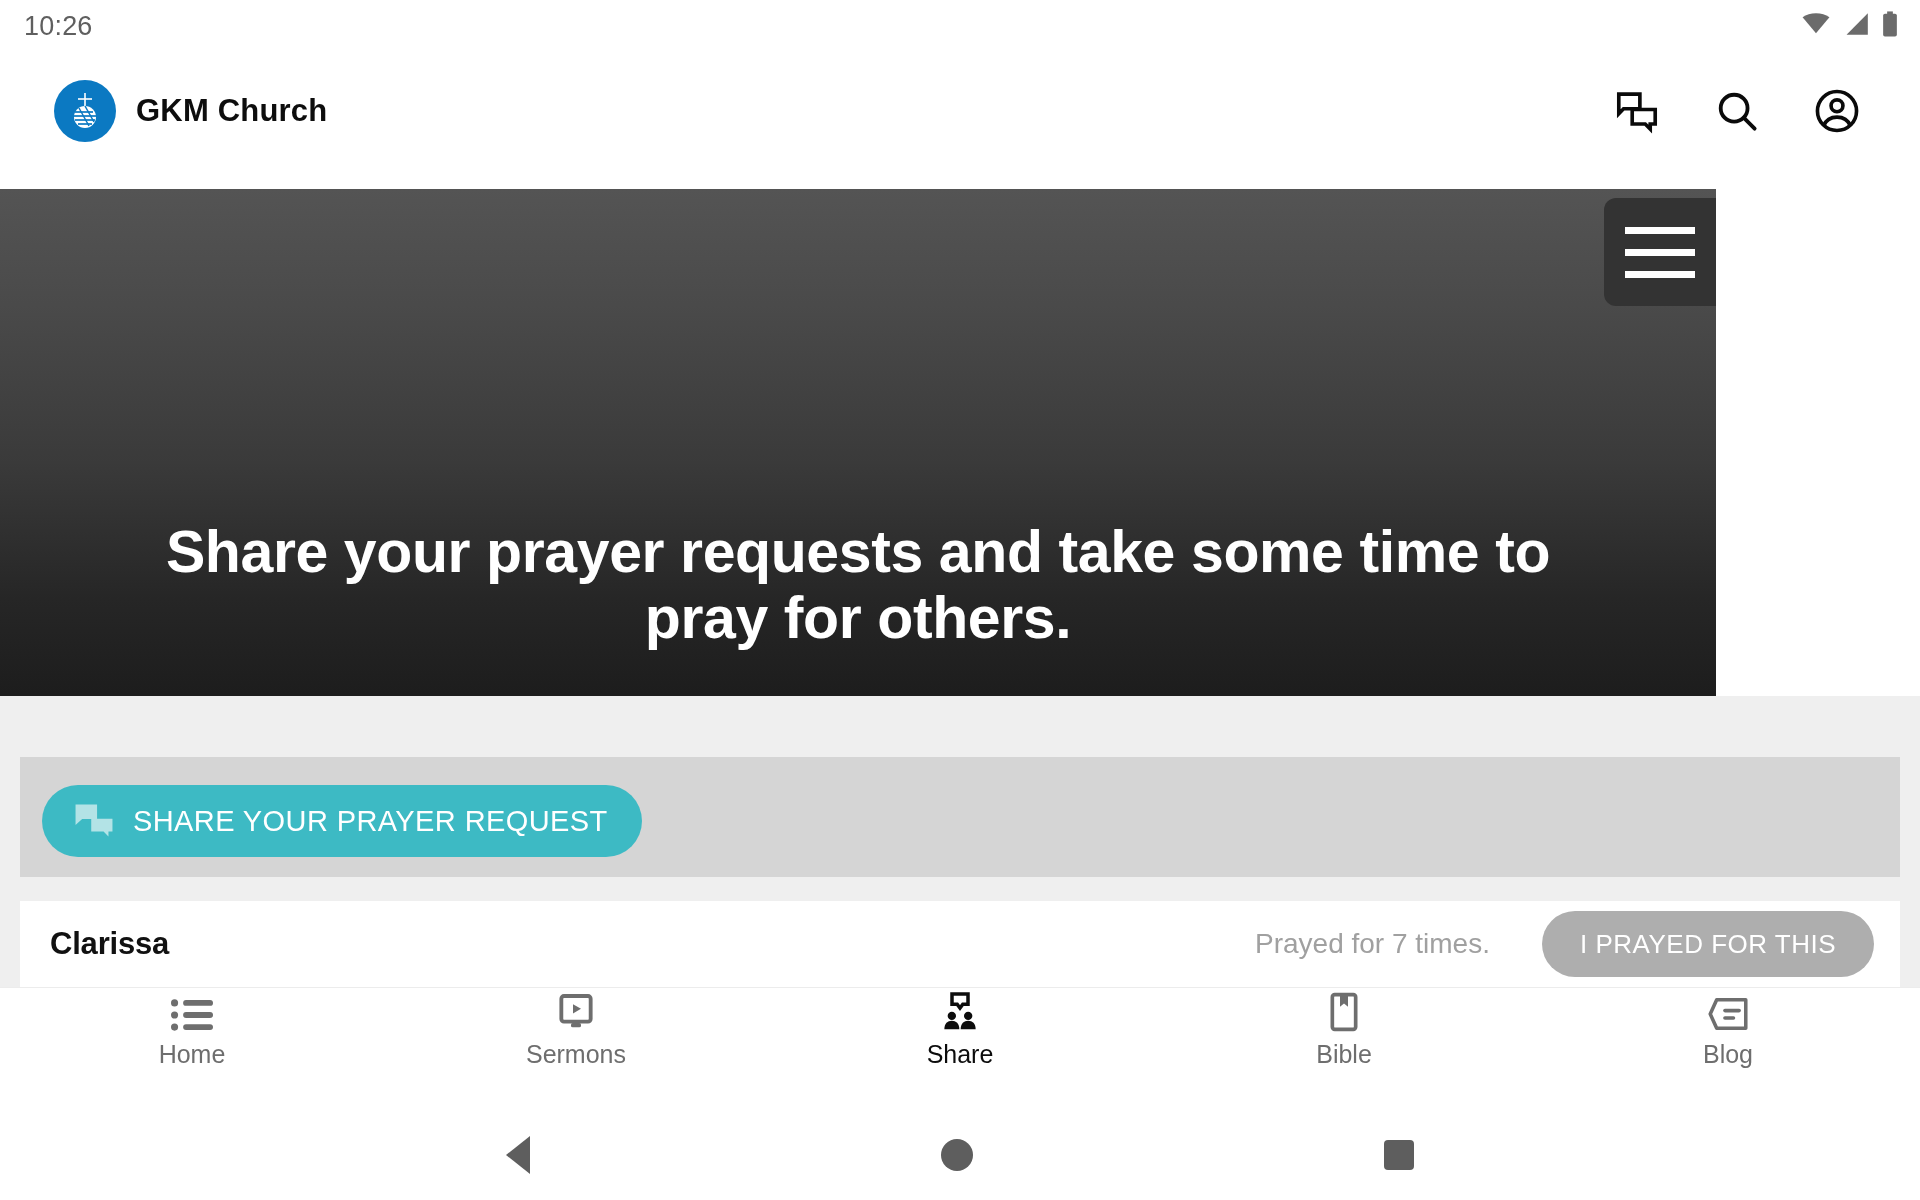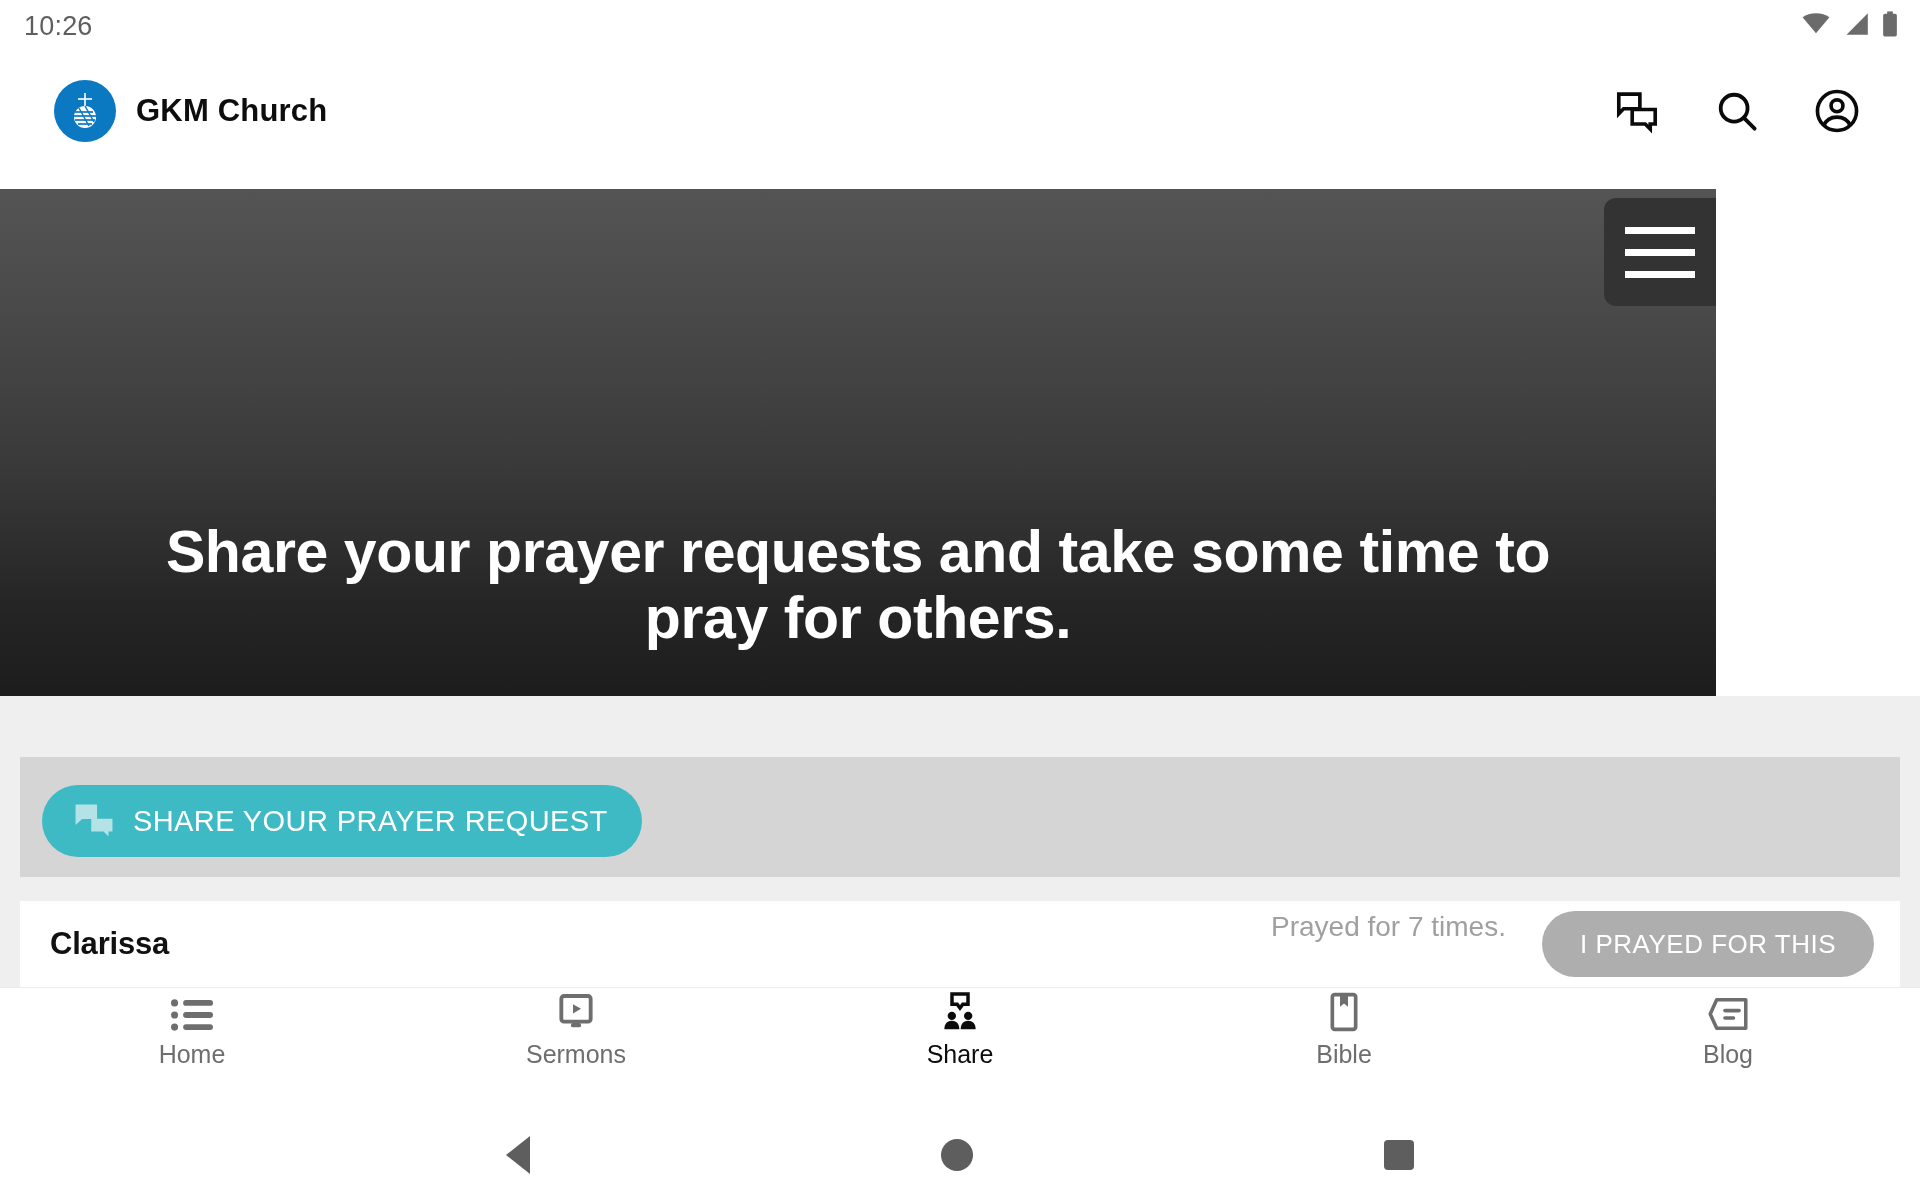--- a/index.html
+++ b/index.html
@@ -86,21 +86,21 @@
   }
 
   .prayer-card{
     position:absolute; top:205px; left:20px; width:1880px; height:87px;
     background:#ffffff;
     display:flex; align-items:center;
     padding:0 26px 0 30px;
     border-bottom:1px solid #ececec;
   }
   .prayer-name{ font-size:31px; font-weight:bold; color:#111111; letter-spacing:-.2px; }
-  .prayer-right{ margin-left:auto; display:flex; align-items:flex-start; gap:36px; }
+  .prayer-right{ margin-left:auto; display:flex; align-items:center; gap:52px; }
   .prayer-count{ font-size:28px; color:#a0a0a0; white-space:nowrap; }
   .prayed-btn{
     background:#aeaeae; border:none; border-radius:36px;
     height:66px; padding:12px 38px;
     color:#ffffff; font-size:26px; letter-spacing:.5px;
     cursor:pointer; white-space:nowrap;
   }
 
   
   .bottom-nav{

